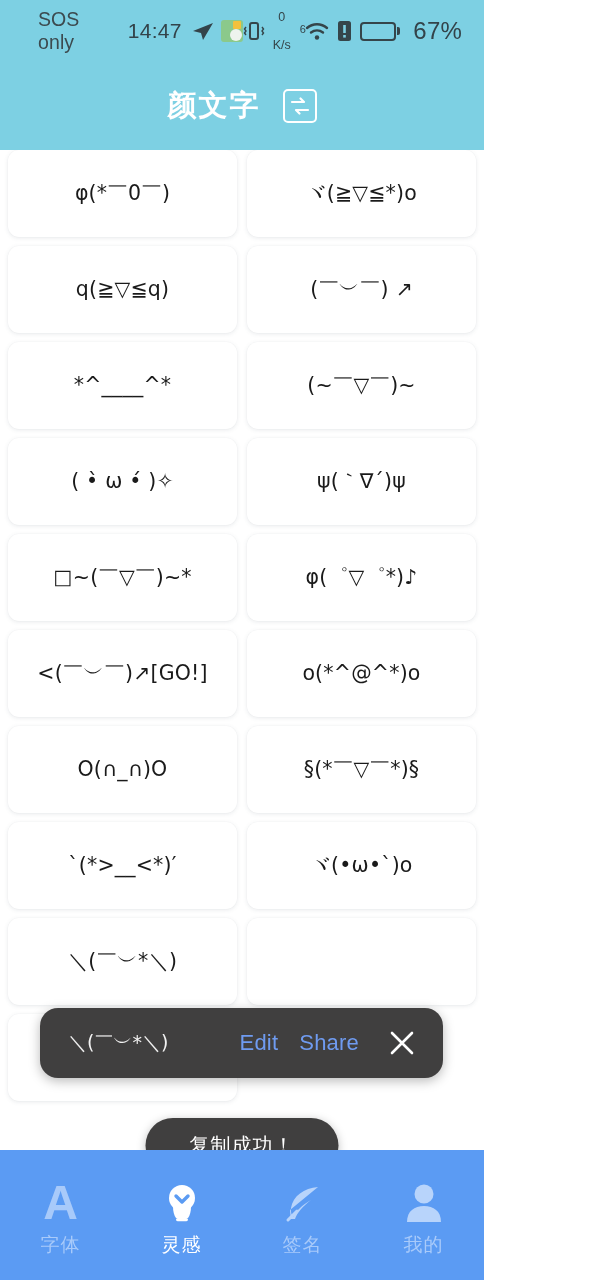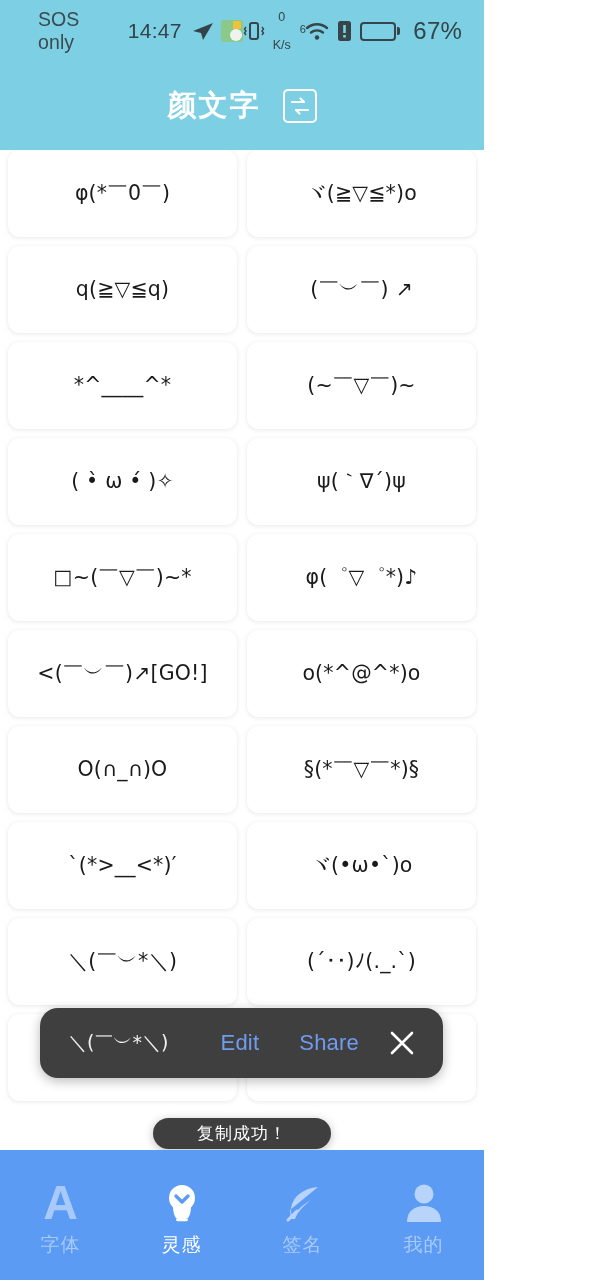--- a/index.html
+++ b/index.html
@@ -75,31 +75,31 @@
     background:#403f3f; border-radius:18px;
     display:flex; align-items:center; padding:0 26px 0 28px;
     box-shadow:0 3px 12px rgba(0,0,0,.28);
   }
   .action-kao{
     color:#f2f2f2; font-family:"DejaVu Sans", sans-serif;
     font-size:19px; white-space:nowrap; flex:0 0 auto;
   }
   .action-spacer{ flex:1 1 auto; }
   .action-link{
-    color:#6f9bf0; font-size:22px; margin-left:40px; letter-spacing:.2px;
+    color:#6f9bf0; font-size:22px; margin-left:21px; letter-spacing:.2px;
   }
   .action-close{ margin-left:28px; width:30px;height:30px;display:flex;align-items:center;justify-content:center;}
   .action-close svg{display:block;}
 
   
   .toast{
     position:absolute; left:50%; transform:translateX(-50%);
     top:1118px; background:#403f3f; color:#ffffff;
-    border-radius:30px; padding:4px 44px;
-    font-size:17px; letter-spacing:1px; white-space:nowrap;
+    border-radius:30px; padding:14px 44px;
+    font-size:20px; letter-spacing:1px; white-space:nowrap;
     box-shadow:0 2px 10px rgba(0,0,0,.25);
   }
 
   
   .bottomnav{
     position:absolute; left:0; right:0; bottom:0; height:130px;
     background:#5b9bf3; display:flex;
   }
   .nav-item{ flex:1; display:flex; flex-direction:column; align-items:center; justify-content:center; gap:6px; padding-top:8px;}
   .nav-ico{ height:46px; display:flex; align-items:center; justify-content:center; }
@@ -217,23 +217,20 @@
       <div class="kao-card">
           <span class="kao-text">`(*&gt;__&lt;*)′</span>
         </div>
       <div class="kao-card">
           <span class="kao-text">ヾ(•ω•`)o</span>
         </div>
       <div class="kao-card">
           <span class="kao-text">＼(￣︶*＼)</span>
         </div>
       <div class="kao-card">
-          <span class="kao-text">(´･･)ﾉ(._.`)</span>
-        </div>
-      <div class="kao-card">
           <span class="kao-text"></span>
         </div>
       <div class="kao-card">
           <span class="kao-text"></span>
         </div>
     </div>
   </div>
 
   <div class="action-bar">
     <span class="action-kao">＼(￣︶*＼)</span>

